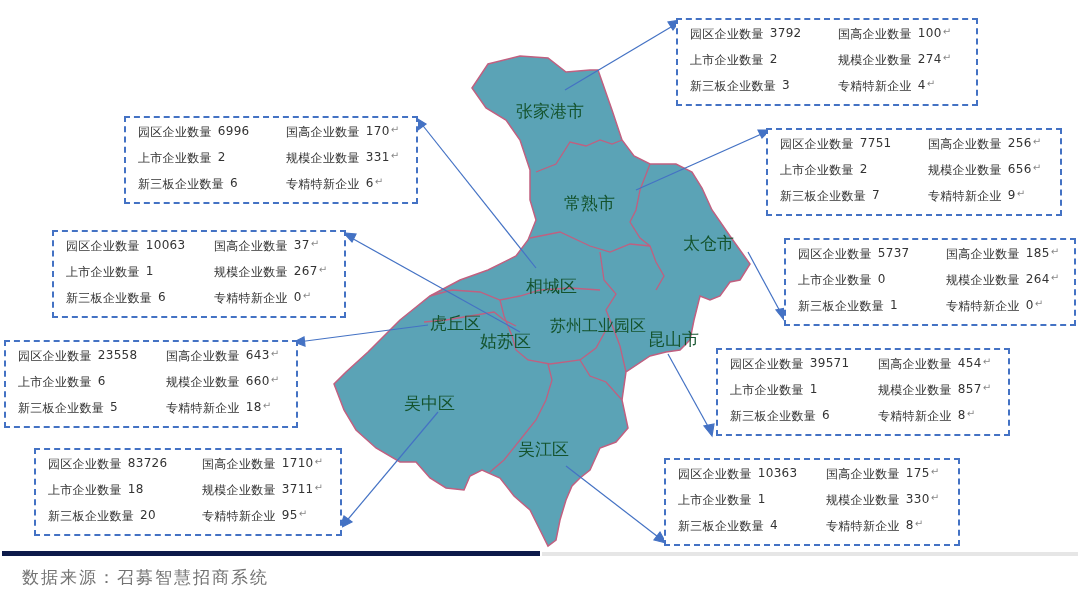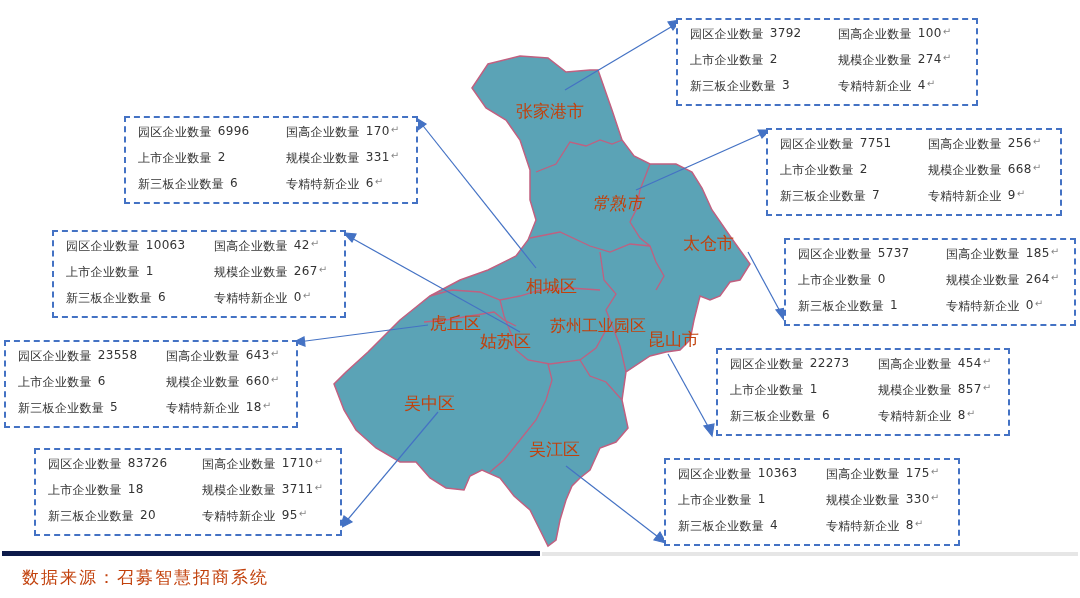--- a/index.html
+++ b/index.html
@@ -8,25 +8,25 @@
   #map-svg { position: absolute; left: 0; top: 0; width: 1080px; height: 598px; }
   .info-box { position: absolute; border: 2px dashed #4472c4; background: #ffffff;
               box-sizing: border-box; padding: 6px 10px 4px 12px; }
   .info-row { display: flex; height: 26px; align-items: flex-start; font-size: 12px; color: #333333;
               white-space: nowrap; letter-spacing: 0.3px; }
   .info-cell { display: flex; }
   .info-cell.left { width: 148px; }
   .info-cell .lbl { margin-right: 6px; }
   .info-cell .ret { color: #888888; font-size: 10px; margin-left: 1px; }
   .region-label { position: absolute; font-family: "DejaVu Serif", "Liberation Serif", serif;
-                  color: #c2410c; font-size: 17px; white-space: nowrap; }
+                  color: #14532d; font-size: 17px; white-space: nowrap; }
   .region-label.small { font-size: 16px; }
   .bar-dark { position: absolute; left: 2px; top: 551px; width: 538px; height: 5px; background: #0d1a4a; }
   .bar-light { position: absolute; left: 542px; top: 552px; width: 536px; height: 4px; background: #e6e6e6; }
-  .source { position: absolute; left: 22px; top: 566px; font-size: 17px; color: #c2410c;
+  .source { position: absolute; left: 22px; top: 566px; font-size: 17px; color: #737373;
             font-family: Liberation Mono, monospace; letter-spacing: 2px; }
 </style>
 </head>
 <body>
 
 <svg id="map-svg" viewBox="0 0 1080 598" xmlns="http://www.w3.org/2000/svg">
 
   <path d="M472,88 L488,64 L520,56 L548,58 L566,72 L590,70 L598,70 L612,110 L622,140 L634,156 L650,164 L676,164 L692,172 L702,188 L712,210 L730,236 L750,264 L740,280 L730,282 L720,296 L710,300 L700,296 L694,320 L690,340 L680,350 L666,352 L650,356 L626,372 L622,400 L628,428 L616,442 L600,448 L590,470 L580,478 L572,486 L566,500 L560,520 L556,540 L548,546 L540,530 L530,510 L514,496 L500,478 L482,470 L470,476 L464,490 L446,488 L430,478 L416,462 L400,462 L376,448 L356,430 L344,410 L334,384 L346,372 L368,352 L400,320 L430,296 L460,280 L488,270 L516,256 L528,240 L536,220 L530,200 L530,170 L520,140 L506,120 L486,108 Z" fill="#5ba3b6" stroke="#c06080" stroke-width="1.5"></path>
 
   <g fill="none" stroke="#c06080" stroke-width="1.3">
@@ -57,29 +57,29 @@
     <line x1="668" y1="354" x2="710" y2="430"></line>
     <polygon points="712,436 704,426 714,424"></polygon>
     <line x1="438" y1="412" x2="344" y2="524"></line>
     <polygon points="340,528 344,516 352,522"></polygon>
     <line x1="566" y1="466" x2="662" y2="540"></line>
     <polygon points="666,543 654,540 660,532"></polygon>
   </g>
 </svg>
 
 <div class="region-label" style="left:516px;top:100px;">张家港市</div>
-<div class="region-label" style="left:592px;top:192px;font-style:italic;">常熟市</div>
+<div class="region-label" style="left:564px;top:192px;">常熟市</div>
 <div class="region-label" style="left:683px;top:232px;">太仓市</div>
 <div class="region-label" style="left:526px;top:275px;text-align:center;">相城区</div>
 <div class="region-label" style="left:430px;top:312px;">虎丘区</div>
 <div class="region-label" style="left:480px;top:330px;">姑苏区</div>
 <div class="region-label small" style="left:550px;top:316px;">苏州工业园区</div>
 <div class="region-label" style="left:636px;top:328px;margin-left:12px;">昆山市</div>
 <div class="region-label" style="left:404px;top:392px;text-align:center;">吴中区</div>
-<div class="region-label" style="left:529px;top:438px;font-family:Liberation Mono, monospace;">吴江区</div>
+<div class="region-label" style="left:518px;top:438px;font-family:Liberation Mono, monospace;">吴江区</div>
 
 <div class="info-box" style="left:676px;top:18px;width:302px;height:88px;">
   <div class="info-row">
     <div class="info-cell left">
         <span class="lbl">园区企业数量</span>
         <span>3792</span>
       </div>
     <div class="info-cell">
         <span class="lbl">国高企业数量</span>
         <span>100</span>
@@ -158,21 +158,21 @@
         <span class="ret">↵</span>
       </div>
   </div>
   <div class="info-row">
     <div class="info-cell left">
         <span class="lbl">上市企业数量</span>
         <span>2</span>
       </div>
     <div class="info-cell">
         <span class="lbl">规模企业数量</span>
-        <span>668</span>
+        <span>656</span>
         <span class="ret">↵</span>
       </div>
   </div>
   <div class="info-row">
     <div class="info-cell left">
         <span class="lbl">新三板企业数量</span>
         <span>7</span>
       </div>
     <div class="info-cell">
         <span class="lbl">专精特新企业</span>
@@ -183,21 +183,21 @@
 </div>
 
 <div class="info-box" style="left:52px;top:230px;width:294px;height:88px;">
   <div class="info-row">
     <div class="info-cell left">
         <span class="lbl">园区企业数量</span>
         <span>10063</span>
       </div>
     <div class="info-cell">
         <span class="lbl">国高企业数量</span>
-        <span>42</span>
+        <span>37</span>
         <span class="ret">↵</span>
       </div>
   </div>
   <div class="info-row">
     <div class="info-cell left">
         <span class="lbl">上市企业数量</span>
         <span>1</span>
       </div>
     <div class="info-cell">
         <span class="lbl">规模企业数量</span>
@@ -287,21 +287,21 @@
         <span>18</span>
         <span class="ret">↵</span>
       </div>
   </div>
 </div>
 
 <div class="info-box" style="left:716px;top:348px;width:294px;height:88px;">
   <div class="info-row">
     <div class="info-cell left">
         <span class="lbl">园区企业数量</span>
-        <span>22273</span>
+        <span>39571</span>
       </div>
     <div class="info-cell">
         <span class="lbl">国高企业数量</span>
         <span>454</span>
         <span class="ret">↵</span>
       </div>
   </div>
   <div class="info-row">
     <div class="info-cell left">
         <span class="lbl">上市企业数量</span>

